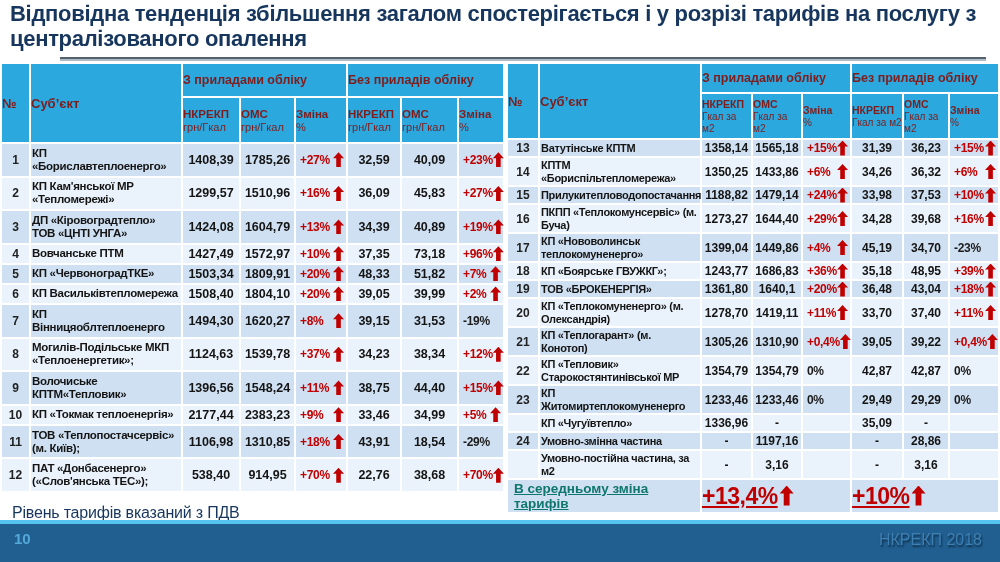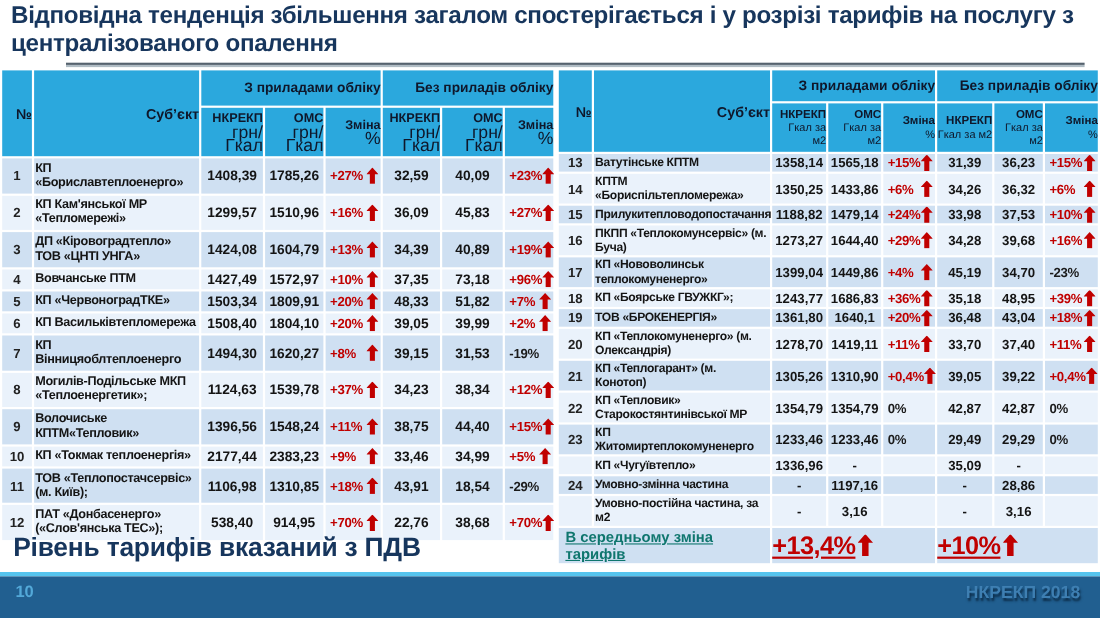--- a/index.html
+++ b/index.html
@@ -13,29 +13,29 @@
     font-size:22px;font-weight:bold;color:#17365d;line-height:25px;letter-spacing:-0.3px;
   }
   .title-rule{
     position:absolute;left:60px;top:57px;width:926px;height:0;
     border-top:2px solid #55626e;box-shadow:0 2px 0 rgba(150,165,176,.75);
   }
   
   table{border-collapse:separate;border-spacing:2px;table-layout:fixed;position:absolute;top:62px}
   #ltable{left:0;width:505px;height:431px}
   #rtable{left:506px;width:494px;height:449px}
-  th{background:#2ba8dd;color:#0f172a;text-align:right;vertical-align:middle;padding:0;font-weight:bold}
+  th{background:#2ba8dd;color:#7f1d1d;text-align:left;vertical-align:middle;padding:0;font-weight:bold}
   th.grp{font-size:12.5px}
   th.corner{font-size:13px}
   #ltable thead tr:first-child{height:32px}
   #ltable thead tr:last-child{height:44px}
   #rtable thead tr:first-child{height:28px}
   #rtable thead tr:last-child{height:44px}
   th.sub .n{font-size:11.5px;line-height:13px}
-  th.sub .u{font-size:16px;font-weight:normal;line-height:12px}
+  th.sub .u{font-size:11px;font-weight:normal;line-height:12px}
   #rtable th.sub .n{font-size:10.5px}
   #rtable th.sub .u{font-size:10px}
   td{vertical-align:middle;padding:1px 0}
   tr.shade td{background:#cfe0f2}
   tr.light td{background:#eaf2fb}
   td.num{text-align:center;font-size:12px;font-weight:bold;color:#222}
   td.name{font-weight:bold;font-size:11.5px;line-height:13px;padding-left:1px;letter-spacing:-0.3px;color:#141414}
   #rtable td.name{font-size:11px;line-height:12.5px}
   td.val{text-align:center;font-weight:bold;font-size:12.5px;color:#141414}
   #rtable td.val{font-size:12px}
@@ -46,27 +46,27 @@
   .arrow{width:11px;height:15px;background:#c00000;flex:none;
     clip-path:polygon(50% 0,100% 40%,71% 40%,71% 100%,29% 100%,29% 40%,0 40%)}
   
   tfoot td{background:#cfe0f2}
   td.sum-label{font-size:13.5px;font-weight:bold;color:#0f766e;padding-left:6px}
   td.sum-label span{text-decoration:underline}
   td.sum-val{text-align:left}
   td.sum-val .txt{font-size:23px;font-weight:bold;color:#c00000;text-decoration:underline;letter-spacing:-0.5px}
   .arrow.big{display:inline-block;width:14px;height:20px;vertical-align:-2px;margin-left:2px}
   
-  .footnote{position:absolute;left:12px;top:484px;font-size:24px;font-weight:bold;color:#17365d;letter-spacing:-0.2px}
+  .footnote{position:absolute;left:12px;top:504px;font-size:16px;font-weight:normal;color:#17365d;letter-spacing:-0.2px}
   
   .footer{position:absolute;left:0;top:520px;width:1000px;height:42px}
   .footer .stripe{height:4px;background:#55c4ee}
   .footer .bar{height:38px;background:#215f90;position:relative}
   .page-num{position:absolute;left:14px;top:6px;font-size:15px;font-weight:bold;color:#53a9d9}
-  .brand{position:absolute;right:18px;top:7px;font-size:16px;font-weight:bold;color:#3e7fb2;
+  .brand{position:absolute;right:18px;top:7px;font-size:16px;font-weight:normal;color:#3e7fb2;
     text-shadow:1px 2px 2px rgba(8,35,60,.85)}
 </style>
 </head>
 <body>
 
 <div class="slide-title">Відповідна тенденція збільшення загалом спостерігається і у розрізі тарифів на послугу з централізованого опалення</div>
 <div class="title-rule"></div>
 
 <table id="ltable">
   <colgroup>

